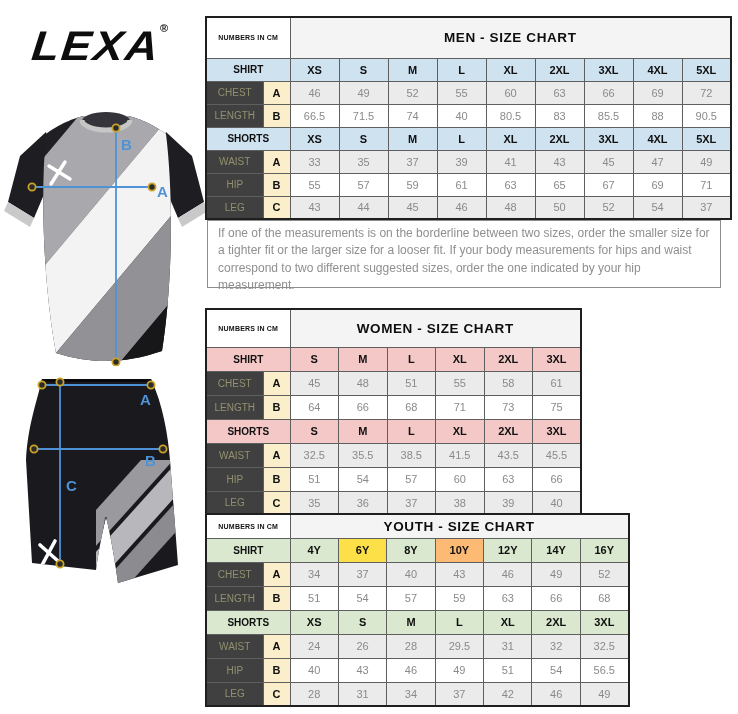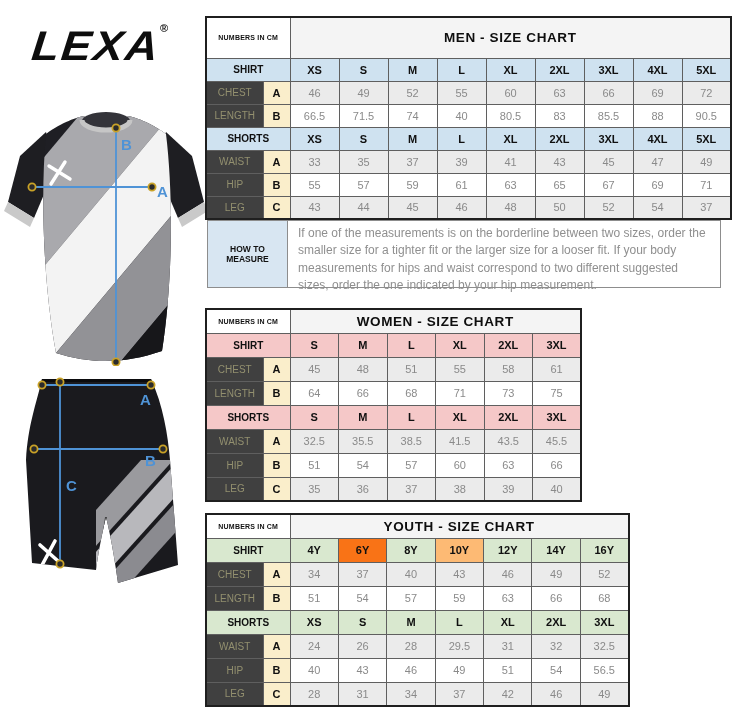--- a/index.html
+++ b/index.html
@@ -261,40 +261,39 @@
             <td class="value-cell zebra">50</td>
             <td class="value-cell zebra">52</td>
             <td class="value-cell zebra">54</td>
             <td class="value-cell zebra">37</td>
           </tr>
         </tbody>
       </table>
     </div>
 
   <div class="howto">
-    <div class="howto-label">HOW TO MEASURE</div>
     <div class="howto-content">
       <div class="howto-p2">If one of the measurements is on the borderline between two sizes, order the smaller size for a tighter fit or the larger size for a looser fit. If your body measurements for hips and waist correspond to two different suggested sizes, order the one indicated by your hip measurement.</div>
     </div>
   </div>
 
   <div id="women-mount" class="table-mount">
       <table class="size-table">
         <colgroup>
           <col style="width: 57px;">
           <col style="width: 27px;">
           <col style="width: 48.5px;">
           <col style="width: 48.5px;">
           <col style="width: 48.5px;">
           <col style="width: 48.5px;">
           <col style="width: 48.5px;">
           <col style="width: 48.5px;">
         </colgroup>
         <tbody>
-          <tr style="height: 24px;">
+          <tr style="height: 38px;">
             <td class="corner" colspan="2">NUMBERS IN CM</td>
             <td class="title" colspan="6">WOMEN - SIZE CHART</td>
           </tr>
           <tr style="height: 24px;">
             <td class="section-name" colspan="2" style="background: rgb(245, 200, 200);">SHIRT</td>
             <td class="size-cell" style="background: rgb(245, 200, 200);">S</td>
             <td class="size-cell" style="background: rgb(245, 200, 200);">M</td>
             <td class="size-cell" style="background: rgb(245, 200, 200);">L</td>
             <td class="size-cell" style="background: rgb(245, 200, 200);">XL</td>
             <td class="size-cell" style="background: rgb(245, 200, 200);">2XL</td>
@@ -377,21 +376,21 @@
           <col style="width: 48.4px;">
         </colgroup>
         <tbody>
           <tr style="height: 24px;">
             <td class="corner" colspan="2">NUMBERS IN CM</td>
             <td class="title" colspan="7">YOUTH - SIZE CHART</td>
           </tr>
           <tr style="height: 24px;">
             <td class="section-name" colspan="2" style="background: rgb(217, 232, 207);">SHIRT</td>
             <td class="size-cell" style="background: rgb(217, 232, 207);">4Y</td>
-            <td class="size-cell" style="background: #f97316;">6Y</td>
+            <td class="size-cell" style="background: #fde047;">6Y</td>
             <td class="size-cell" style="background: rgb(217, 232, 207);">8Y</td>
             <td class="size-cell" style="background: #fdba74;">10Y</td>
             <td class="size-cell" style="background: rgb(217, 232, 207);">12Y</td>
             <td class="size-cell" style="background: rgb(217, 232, 207);">14Y</td>
             <td class="size-cell" style="background: rgb(217, 232, 207);">16Y</td>
           </tr>
           <tr style="height: 24px;">
             <td class="row-label">CHEST</td>
             <td class="row-letter">A</td>
             <td class="value-cell zebra">34</td>

